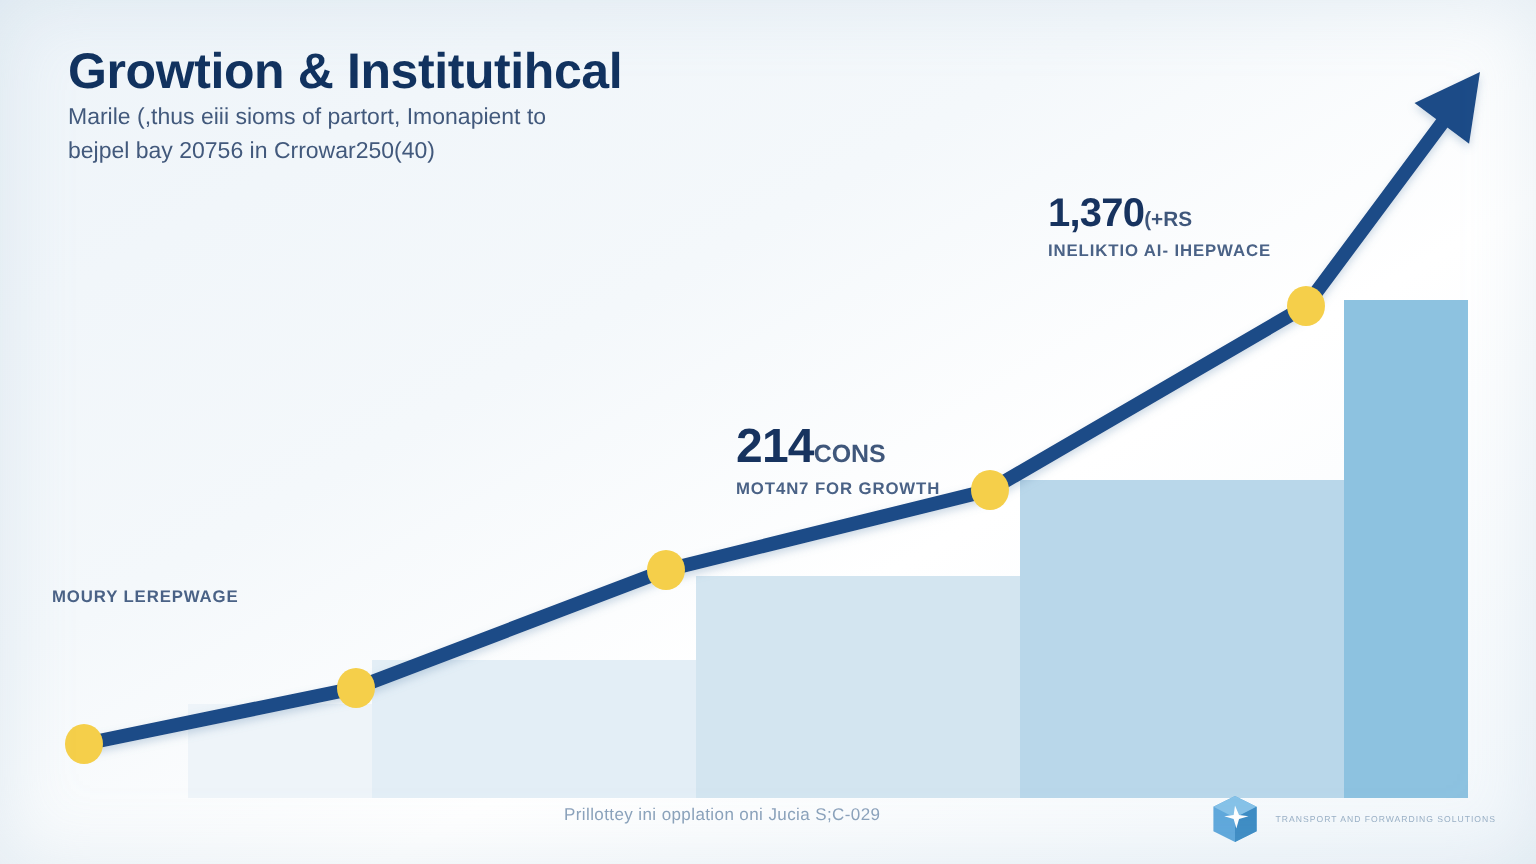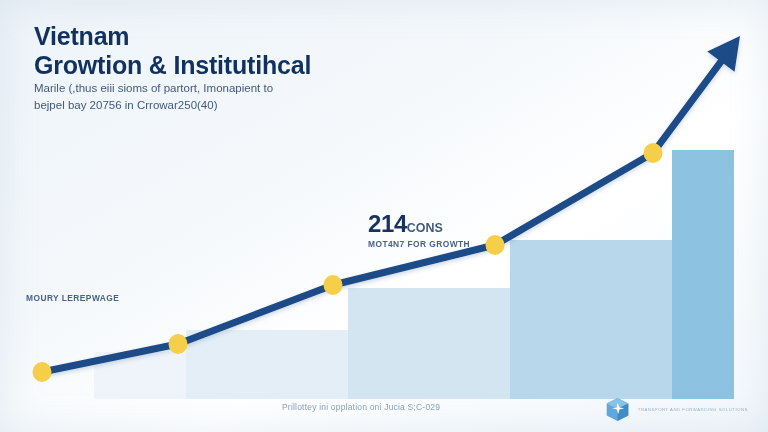--- a/index.html
+++ b/index.html
@@ -90,41 +90,46 @@
         <ellipse cx="42" cy="372" rx="9.5" ry="10" fill="#f5cf4a"></ellipse>
         <ellipse cx="178" cy="344" rx="9.5" ry="10" fill="#f5cf4a"></ellipse>
         <ellipse cx="333" cy="285" rx="9.5" ry="10" fill="#f5cf4a"></ellipse>
         <ellipse cx="495" cy="245" rx="9.5" ry="10" fill="#f5cf4a"></ellipse>
         <ellipse cx="653" cy="153" rx="9.5" ry="10" fill="#f5cf4a"></ellipse>
       </g>
   </svg>
 
   <div class="head">
     <div class="title">
-      <div>Vietnam</div>
       <div>Growtion &amp; Institutihcal</div>
     </div>
     <div class="subtitle">
       <div>Marile (,thus eiii sioms of partort, Imonapient to</div>
       <div>bejpel bay 20756 in Crrowar250(40)</div>
     </div>
   </div>
 
   <div class="dl p0">
     <div class="cap">MOURY LEREPWAGE</div>
   </div>
 
 
   <div class="dl p2">
     <div class="val">
       <span>214</span><span class="suffix">CONS</span>
     </div>
     <div class="cap">MOT4N7 FOR GROWTH</div>
   </div>
 
+  <div class="dl p3">
+    <div class="val">
+      <span>1,370</span><span class="suffix">(+RS</span>
+    </div>
+    <div class="cap">INELIKTIO AI- IHEPWACE</div>
+  </div>
 
   <div class="foot">Prillottey ini opplation oni Jucia S;C-029</div>
 
   <div class="logo">
     <svg class="mark" viewBox="0 0 40 40">
       <path d="M20 3 L36 11 L36 29 L20 37 L4 29 L4 11 Z" fill="#5fa8dc"></path>
       <path d="M20 3 L36 11 L20 19 L4 11 Z" fill="#86c2e8"></path>
       <path d="M20 19 L36 11 L36 29 L20 37 Z" fill="#3d8cc4"></path>
       <path d="M20 10 L23 17 L30 18 L23 20 L21 27 L19 20 L12 18 L19 17 Z" fill="#ffffff"></path>
     </svg>

